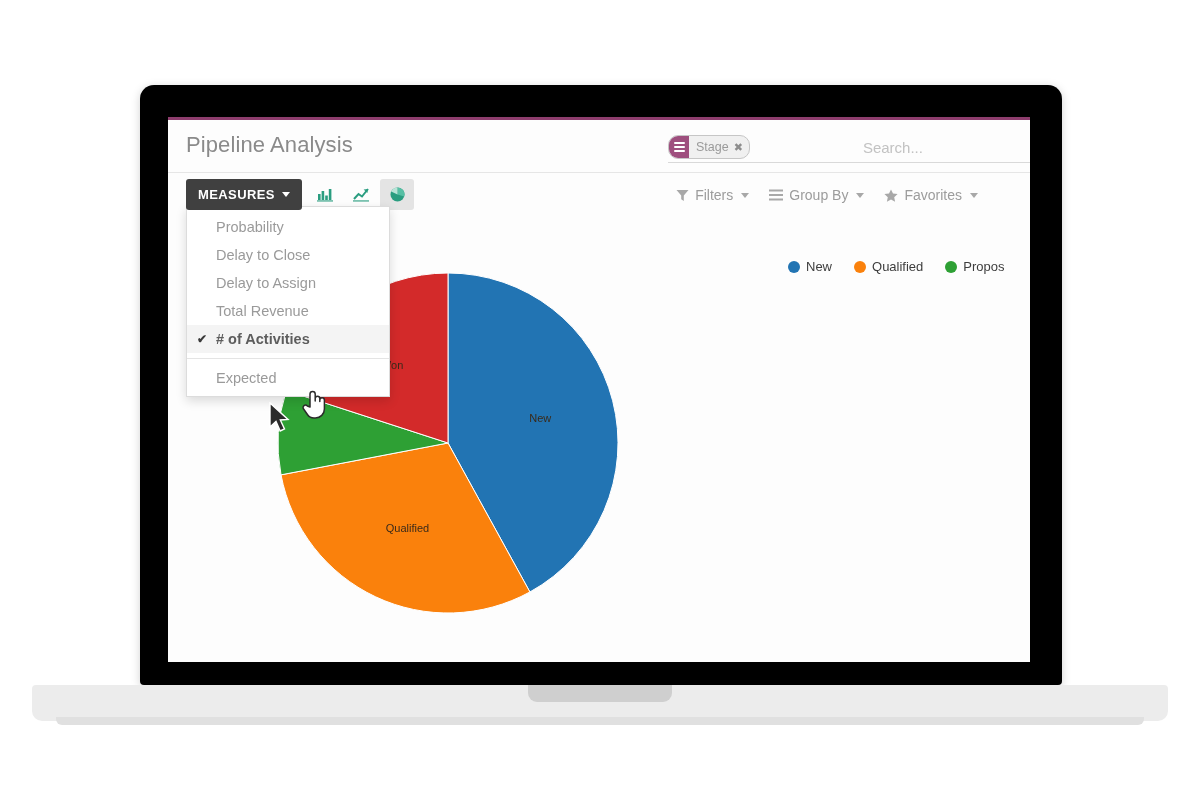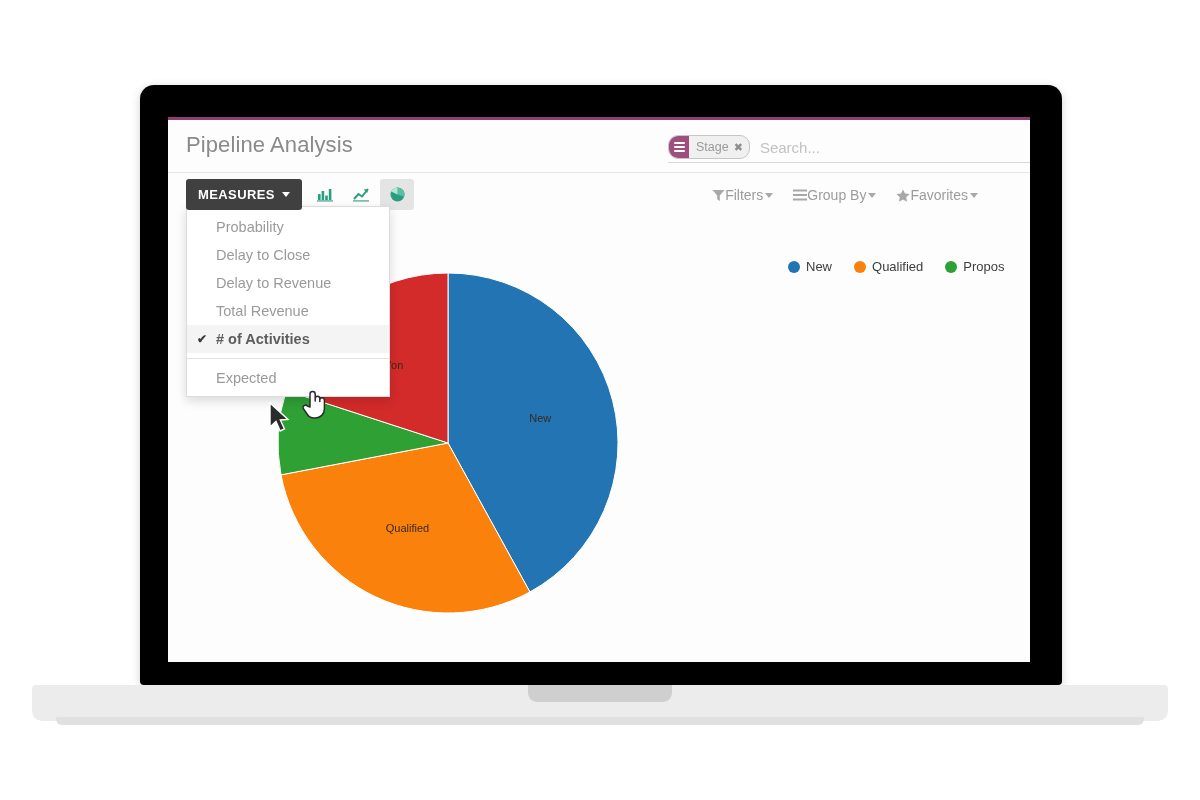--- a/index.html
+++ b/index.html
@@ -163,20 +163,21 @@
   }
   .search-input {
     flex: 1 1 auto;
     border: 0;
     outline: none;
     background: transparent;
     font-family: "Liberation Sans", sans-serif;
     font-size: 15px;
     color: #ef4444;
     padding: 0 4px;
+    text-align: center;
   }
   .search-input::placeholder { color: #c2c2c2; }
 
   
   .cp-row-2 {
     position: relative;
     height: 44px;
     border-top: 1px solid #e6e6e6;
     border-bottom: 1px solid #e0e0e0;
   }
@@ -243,20 +244,21 @@
     right: 52px;
     top: 0;
     height: 44px;
     display: flex;
     align-items: center;
     gap: 20px;
   }
   .cp-menu {
     display: flex;
     align-items: center;
+    gap: 6px;
     font-size: 14px;
     color: #9c9c9c;
     cursor: pointer;
     white-space: nowrap;
   }
   .cp-menu .cm-caret {
     width: 0; height: 0;
     border-left: 4px solid transparent;
     border-right: 4px solid transparent;
     border-top: 5px solid #a8a8a8;
@@ -486,21 +488,21 @@
     </div>
 
     <div class="dropdown">
       <div class="dd-item">
         <span>Probability</span>
       </div>
       <div class="dd-item">
         <span>Delay to Close</span>
       </div>
       <div class="dd-item">
-        <span>Delay to Revenue</span>
+        <span>Delay to Assign</span>
       </div>
       <div class="dd-item">
         <span>Total Revenue</span>
       </div>
       <div class="dd-item selected">
         <span class="dd-check">✔</span>
         <span># of Activities</span>
       </div>
       <div class="dd-sep"></div>
       <div class="dd-item">

